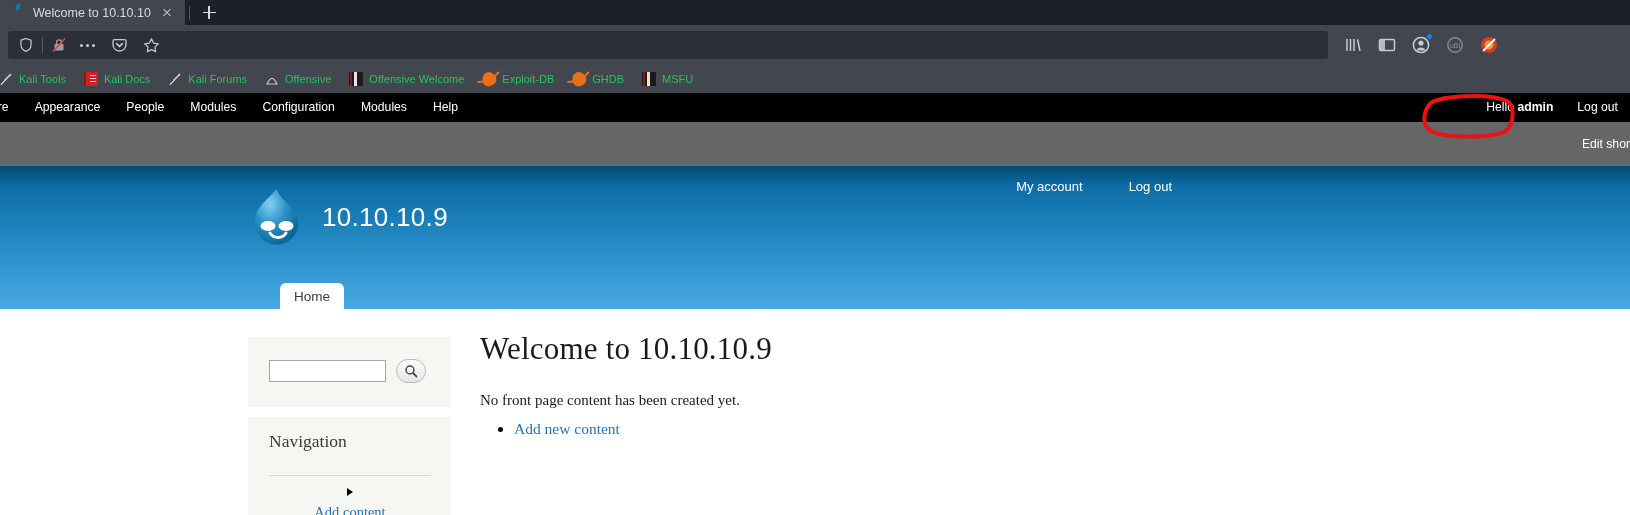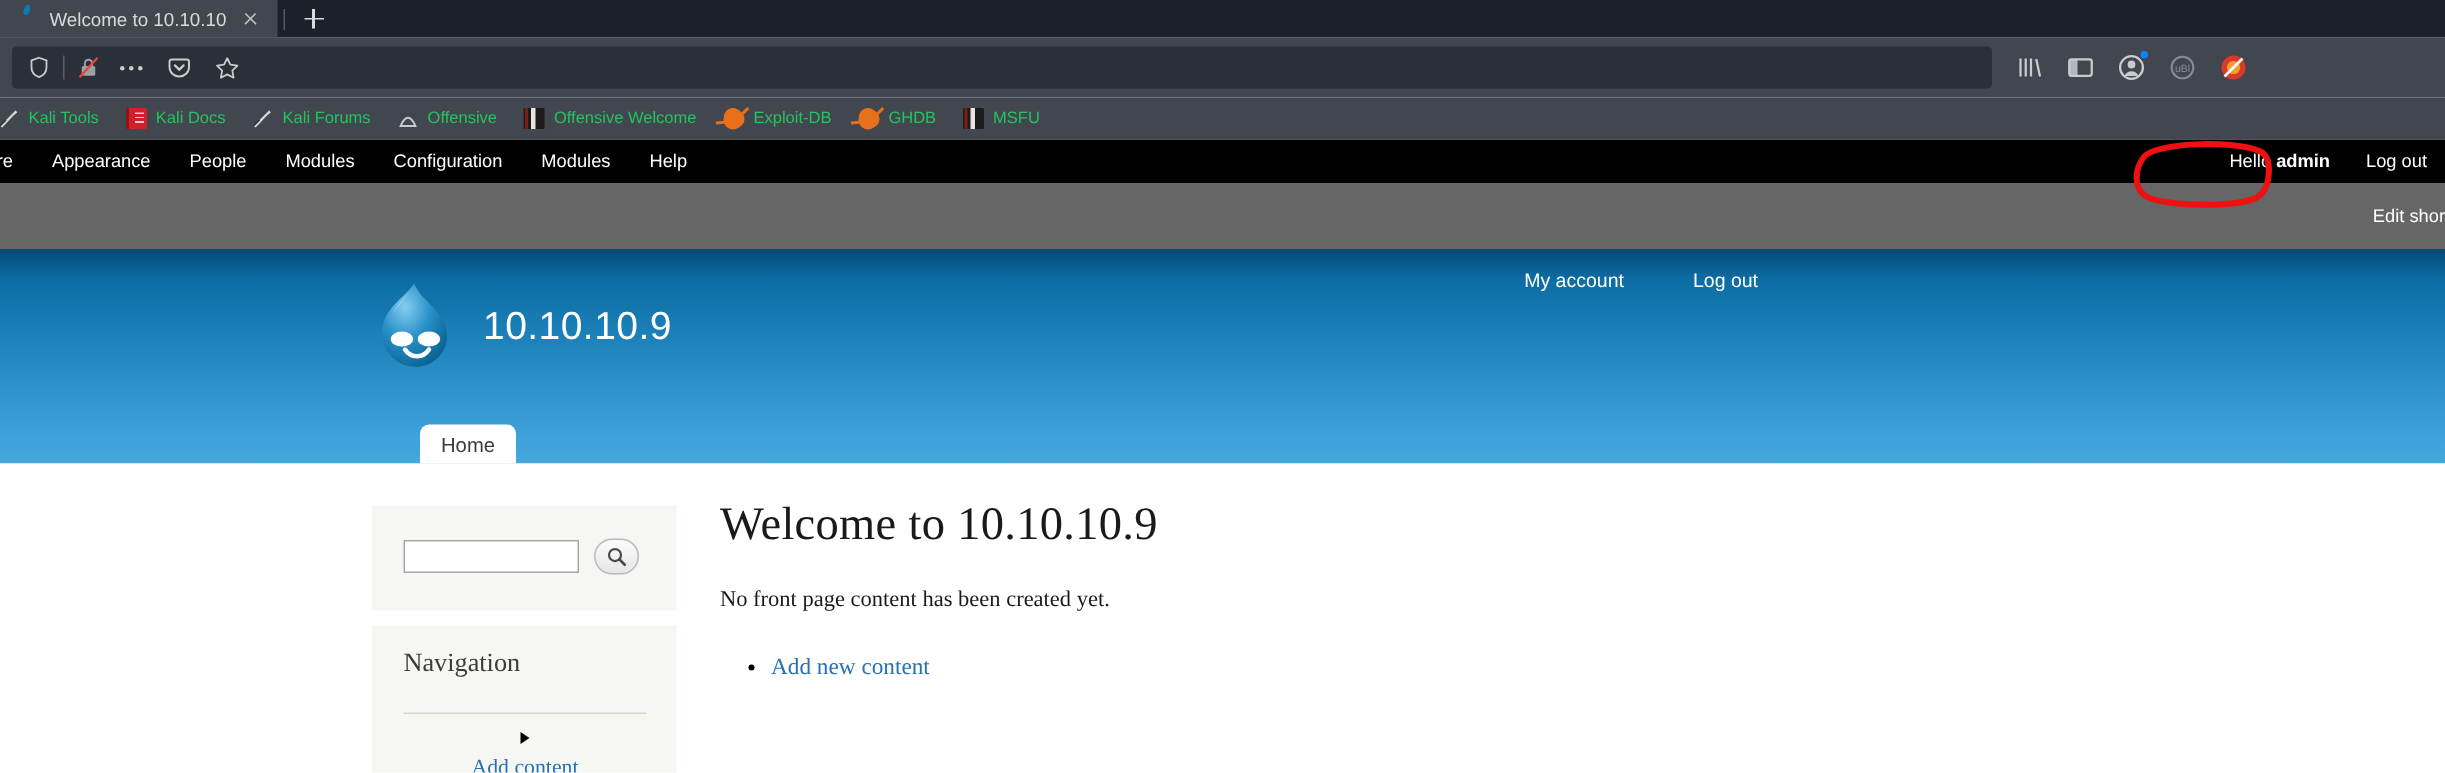--- a/index.html
+++ b/index.html
@@ -371,21 +371,21 @@
     font-weight: normal;
     color: #1a1a1a;
     letter-spacing: .2px;
   }
   .page-para {
     font-family: "Liberation Serif", serif;
     font-size: 15px;
     color: #1a1a1a;
     margin-top: 25px;
   }
-  .content ul { margin-top: 24px; padding-left: 34px; }
+  .content ul { margin-top: 8px; padding-left: 34px; }
   .content li {
     font-family: "Liberation Serif", serif;
     font-size: 15.5px;
     line-height: 1.5;
   }
   .content li a { color: #2572b5; text-decoration: none; }
 </style>
 </head>
 <body>
 

